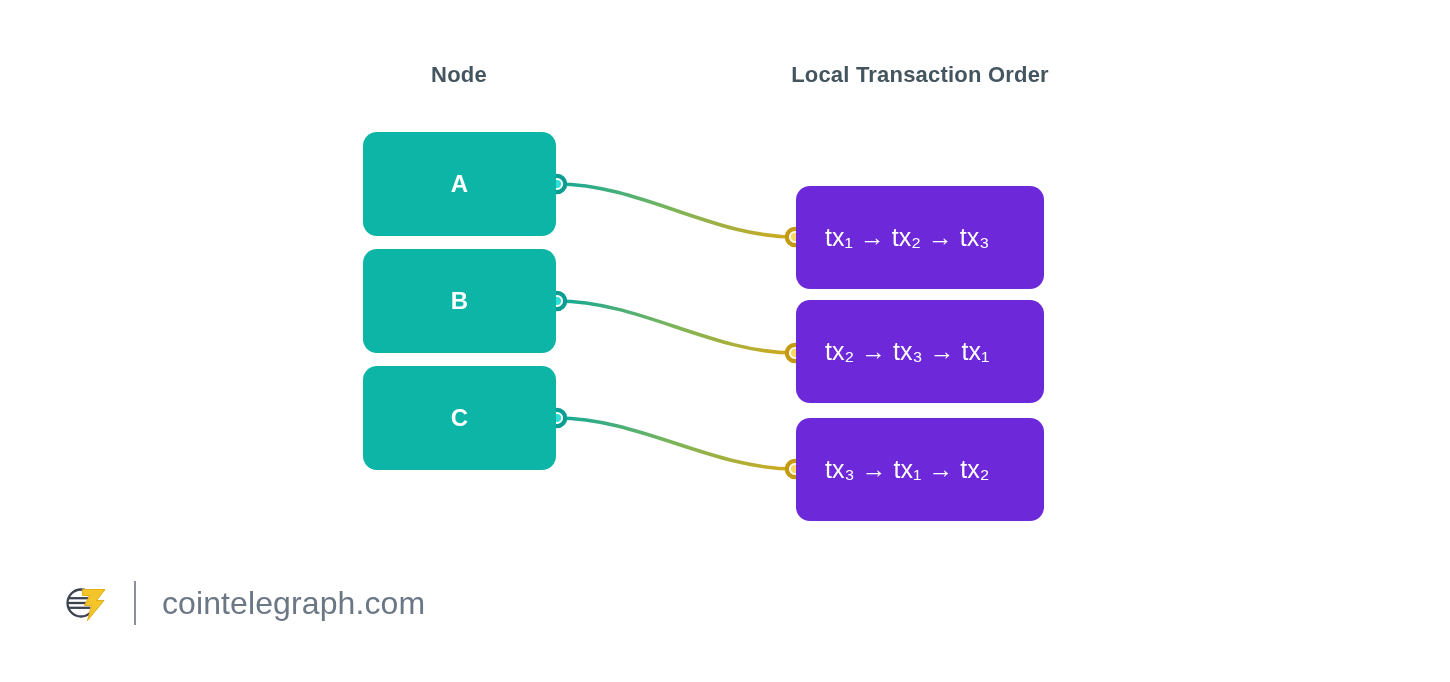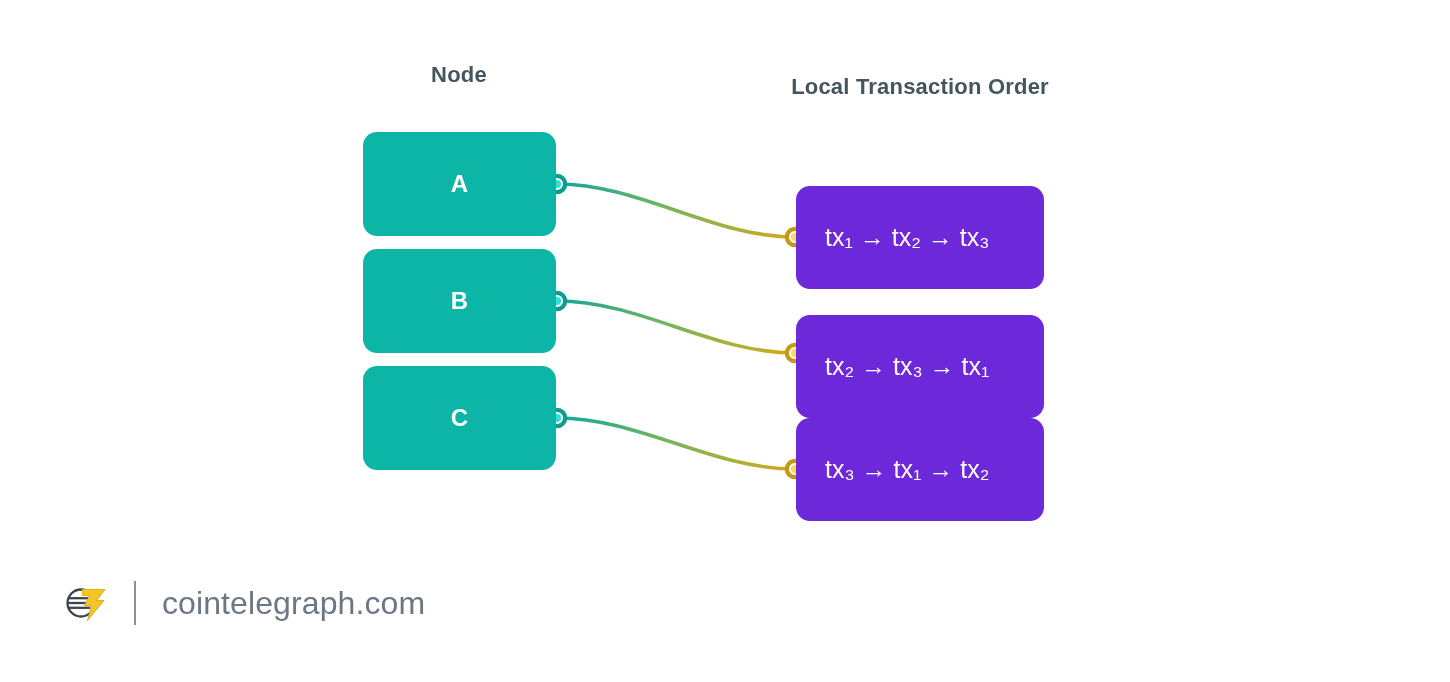--- a/index.html
+++ b/index.html
@@ -33,21 +33,21 @@
     white-space: nowrap;
     text-align: center;
   }
   #header-node {
     left: 355px;
     top: 62px;
     width: 208px;
   }
   #header-order {
     left: 750px;
-    top: 74px;
+    top: 62px;
     width: 340px;
   }
 
   
   .node-box {
     position: absolute;
     left: 363px;
     width: 193px;
     height: 104px;
     background: #0DB5A7;
@@ -79,21 +79,21 @@
   }
   .order-label {
     color: #ffffff;
     font-size: 25px;
     font-weight: normal;
     padding-left: 29px;
     white-space: nowrap;
     line-height: 1;
   }
   #order-box-0 { top: 186px; }
-  #order-box-1 { top: 315px; align-items: center; }
+  #order-box-1 { top: 300px; align-items: center; }
   #order-box-2 { top: 418px; }
 
   
   #connectors {
     position: absolute;
     left: 0; top: 0;
     width: 1450px;
     height: 682px;
     pointer-events: none;
   }

